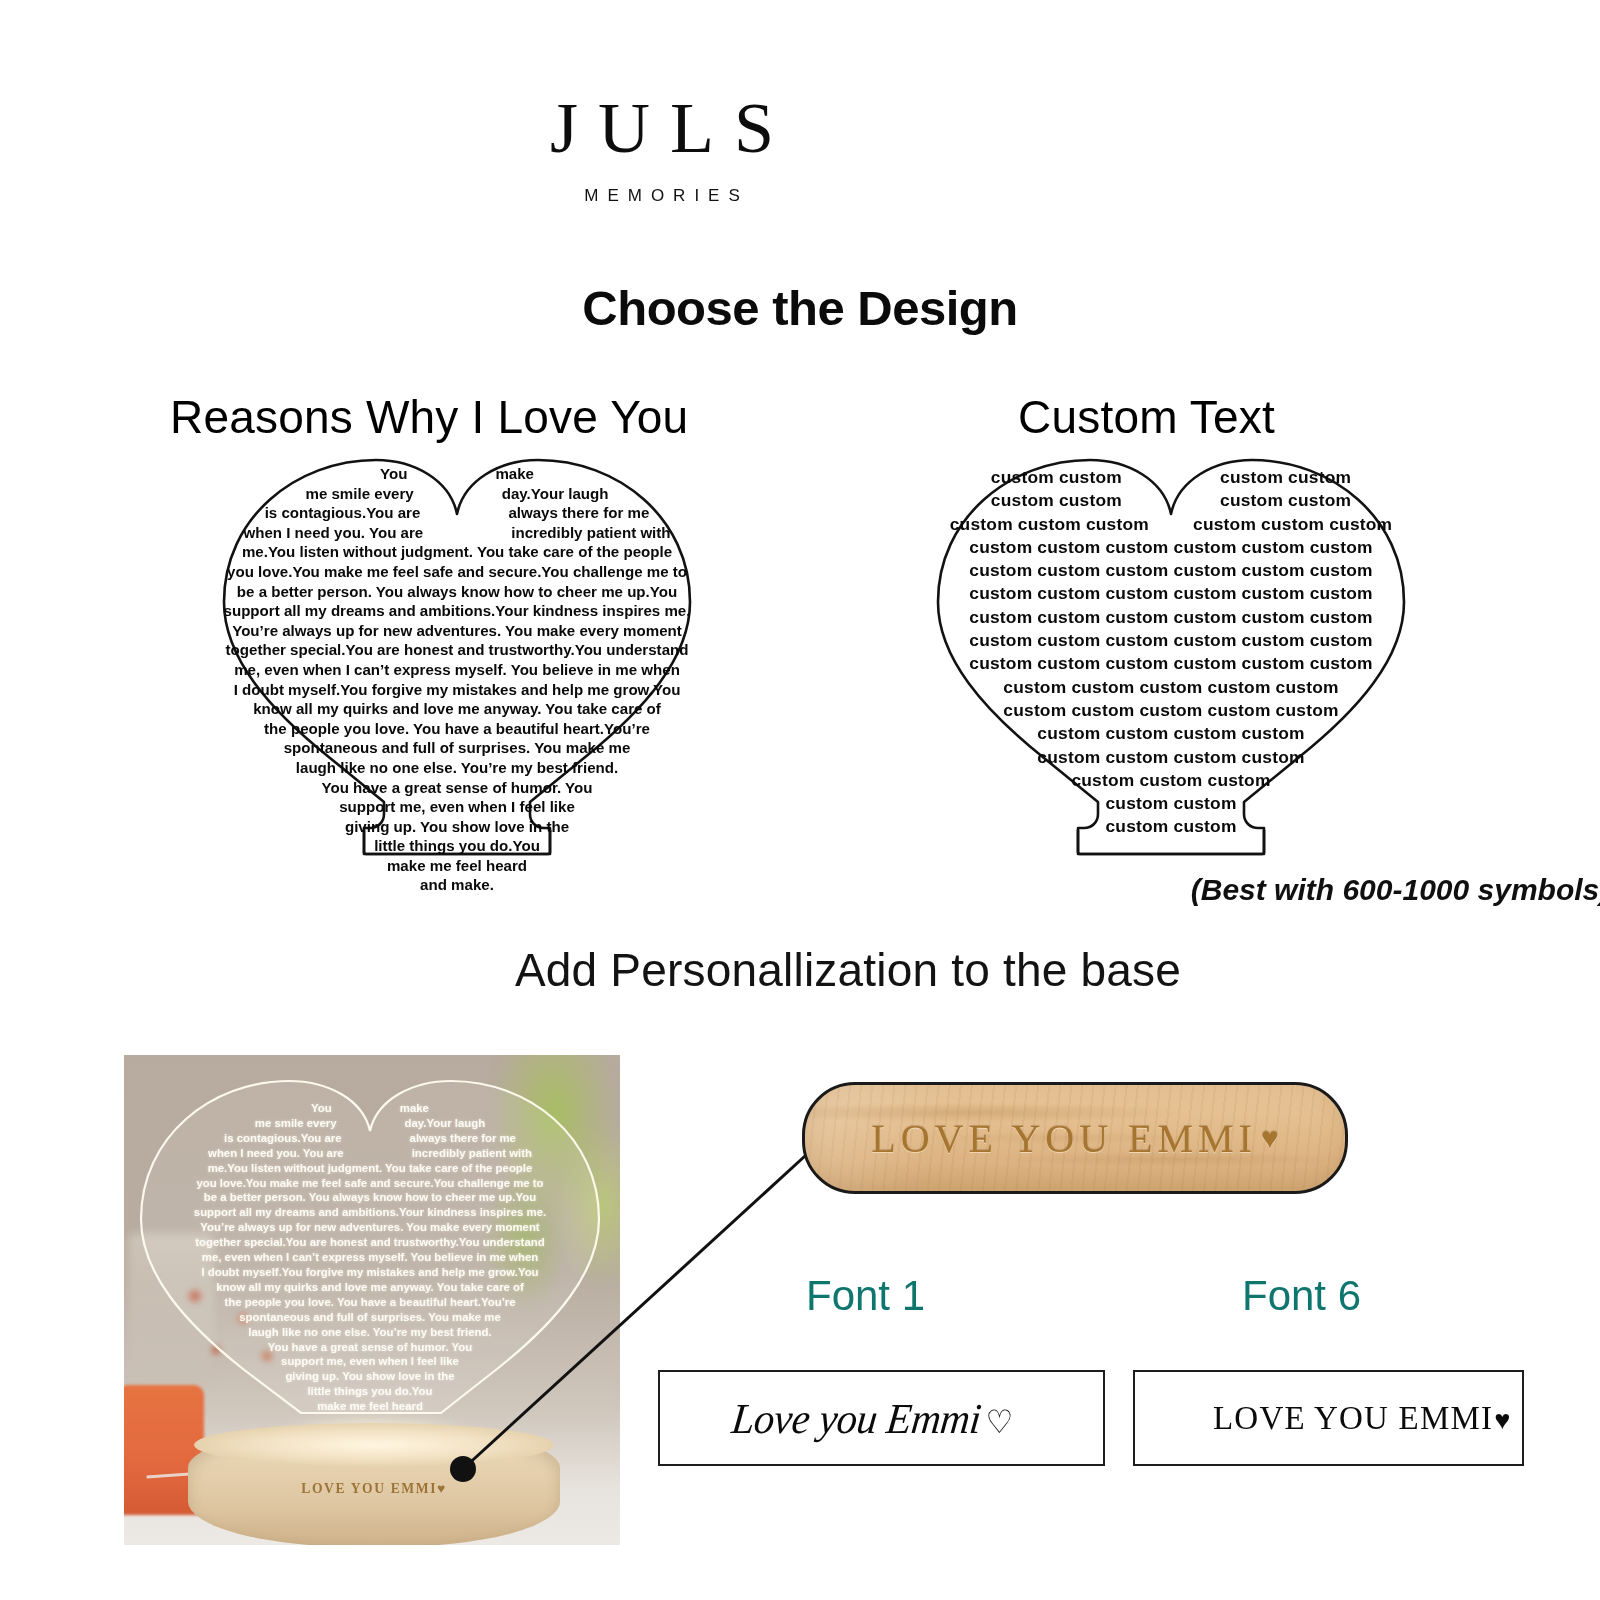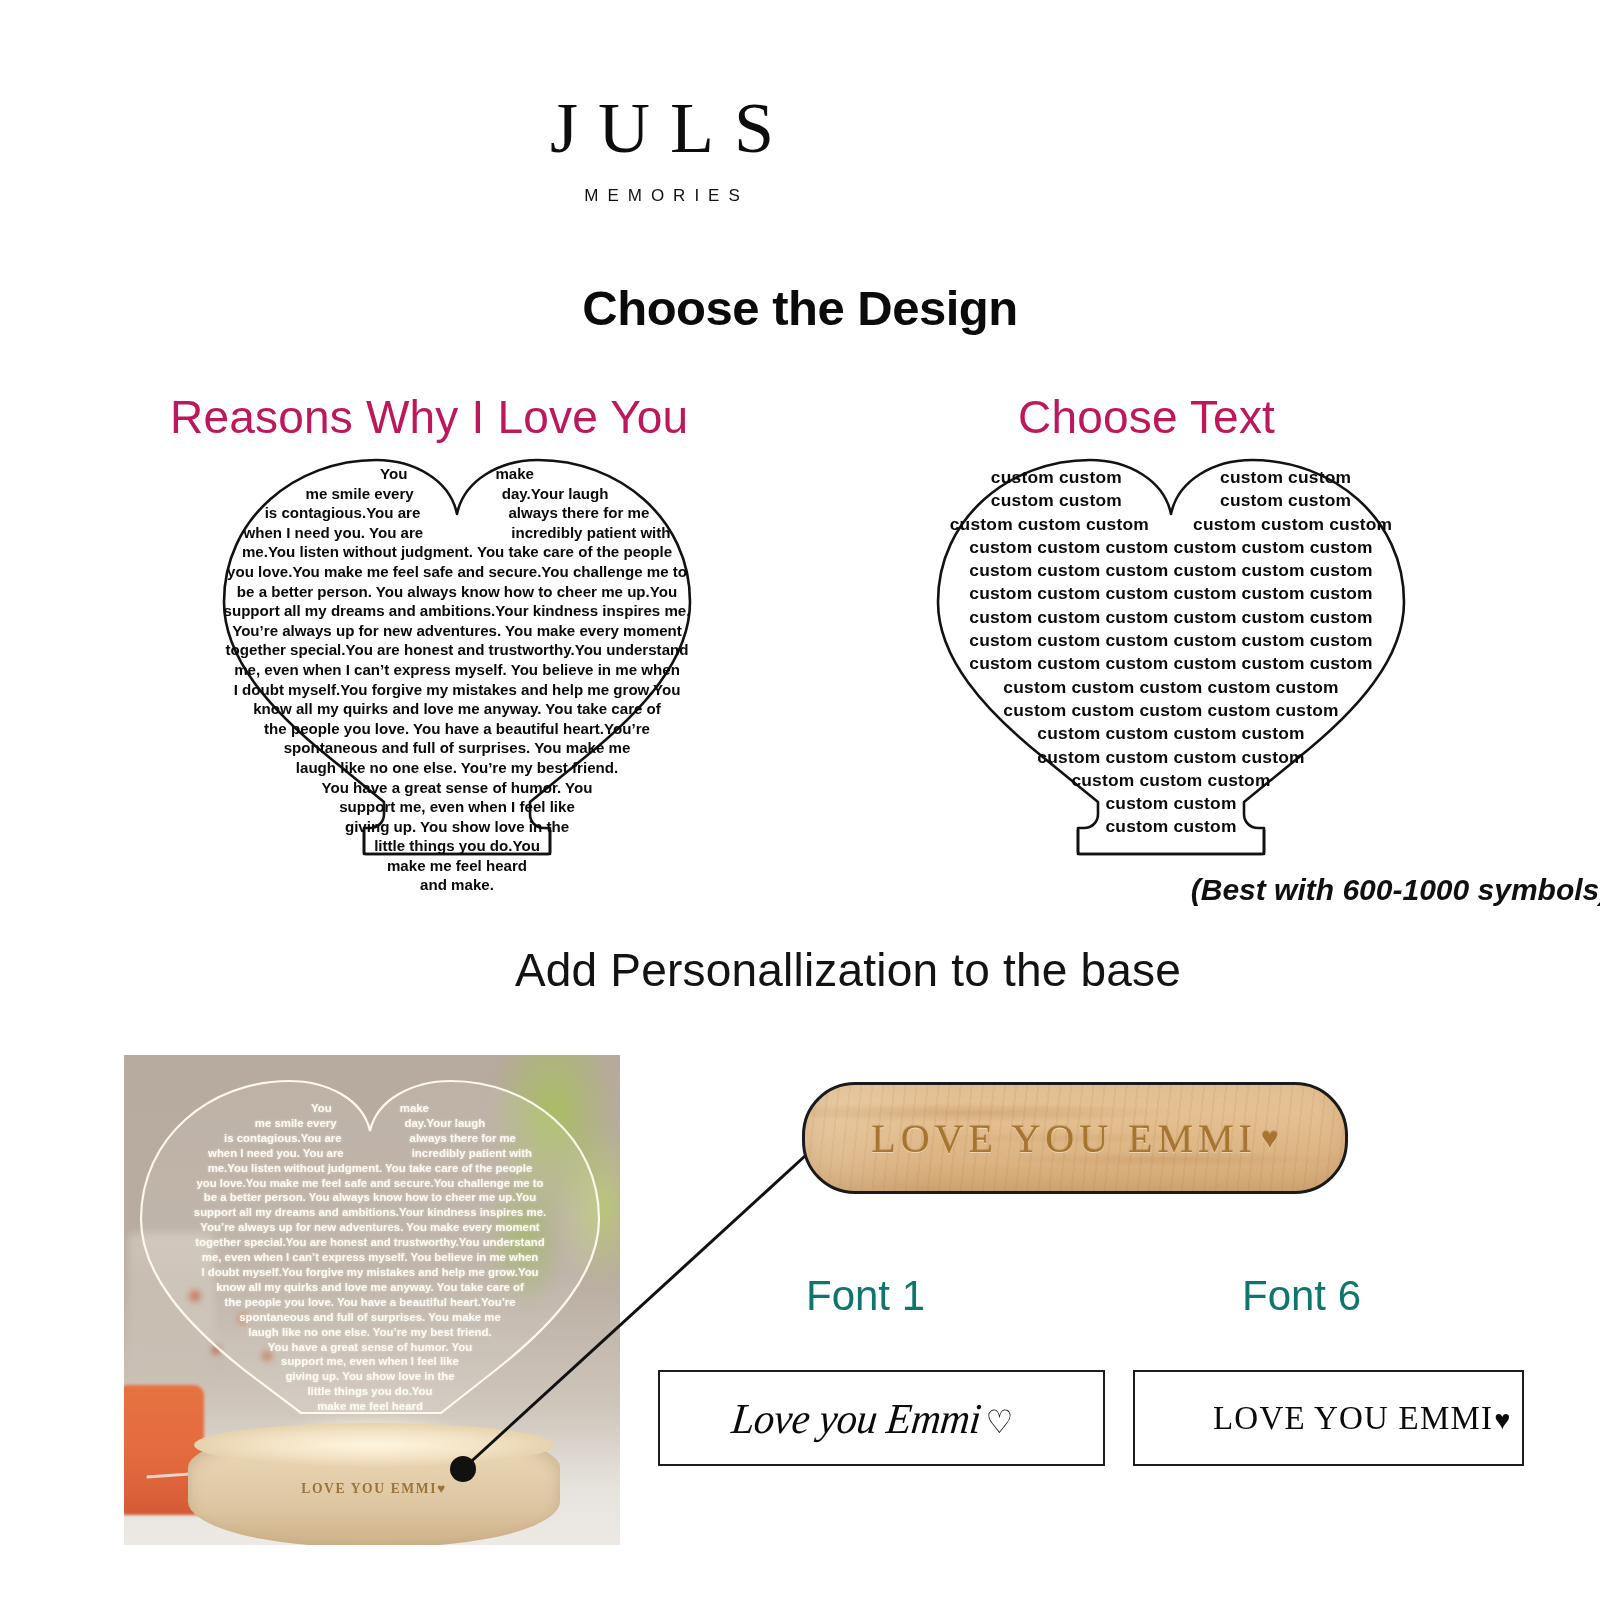--- a/index.html
+++ b/index.html
@@ -18,21 +18,21 @@
   .logo-sub{
     font-size:17px;letter-spacing:9px;color:#111;margin-top:22px;text-indent:9px;
   }
 
   
   .h-choose{
     position:absolute;left:0;top:280px;width:1600px;text-align:center;
     font-size:49px;font-weight:bold;letter-spacing:-0.5px;color:#0b0b0b;
   }
   .h-sub{
-    position:absolute;font-size:46px;font-weight:300;color:#be185d;
+    position:absolute;font-size:46px;font-weight:300;color:#000000;
     white-space:nowrap;letter-spacing:0.2px;
   }
   .h-left{left:170px;top:390px;}
   .h-right{left:1018px;top:390px;}
   .h-add{
     position:absolute;left:0;top:943px;width:1600px;text-align:center;
     font-size:46px;font-weight:300;color:#131313;letter-spacing:0.2px;margin-left:48px;
   }
   .note-wrap{position:absolute;left:680px;top:873px;width:1440px;}
 
@@ -188,21 +188,21 @@
 </head>
 <body>
 
 <div class="logo-wrap">
   <div class="logo-main">JULS</div>
   <div class="logo-sub">MEMORIES</div>
 </div>
 
 <div class="h-choose">Choose the Design</div>
 <div class="h-sub h-left">Reasons Why  I Love You</div>
-<div class="h-sub h-right">Choose Text</div>
+<div class="h-sub h-right">Custom Text</div>
 
 <div class="heart-block" style="left:218px;top:452px;width:478px;height:410px;">
   <svg width="478" height="410" viewBox="0 0 478 410" fill="none">
     <path d="M239 62
              C 232 28, 196 8, 158 8
              C 78 8, 6 66, 6 150
              C 6 206, 52 258, 112 306
              L 166 350
              L 166 362
              C 166 370, 160 376, 152 376

